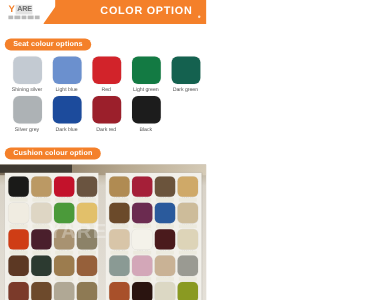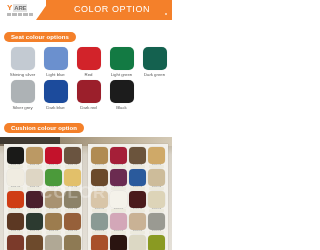--- a/index.html
+++ b/index.html
@@ -16,23 +16,23 @@
   .hdr-bar{
     position:absolute;left:46px;top:0;width:126px;height:20px;
     background:#f4802a;
   }
   .hdr-notch{
     position:absolute;left:36px;top:0;width:14px;height:20px;
     background:#f4802a;
     clip-path:polygon(100% 0,100% 100%,0 100%);
   }
   .hdr-title{
-    position:absolute;left:52px;top:0;width:120px;height:17px;
+    position:absolute;left:62px;top:0;width:120px;height:17px;
     display:flex;align-items:center;justify-content:center;
-    color:#ffffff;font-size:9px;font-weight:normal;letter-spacing:.6px;
+    color:#ffffff;font-size:9px;font-weight:bold;letter-spacing:.6px;
   }
   .hdr-dot{
     position:absolute;right:5px;top:13px;width:2px;height:2px;
     background:#fde3d0;border-radius:50%;
   }
 
   
   .logo{position:absolute;left:7px;top:3px;width:30px;height:14px;}
   .logo-mark{
     position:absolute;left:0;top:0;width:30px;height:9px;
@@ -305,16 +305,16 @@
           <div class="sw" style="background: rgb(154, 154, 146);">
             <span class="sw-code">1002-16</span>
           </div>
           <div class="sw" style="background: rgb(168, 80, 42);"></div>
           <div class="sw" style="background: rgb(42, 20, 16);"></div>
           <div class="sw" style="background: rgb(220, 216, 196);"></div>
           <div class="sw" style="background: rgb(138, 154, 34);"></div>
         </div>
     </div>
 
-    <div class="watermark">COLOR</div>
+    <div class="watermark">YARE</div>
   </div>
 
 </div>
 
 </body></html>

